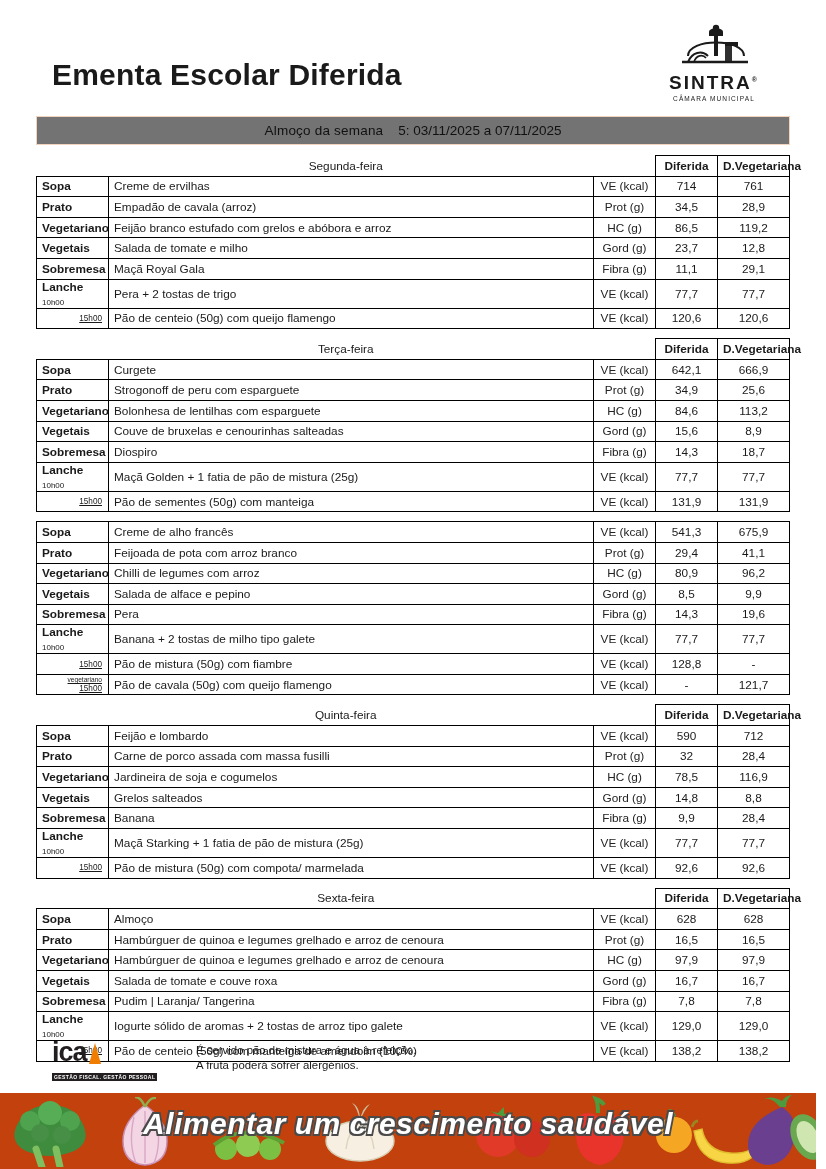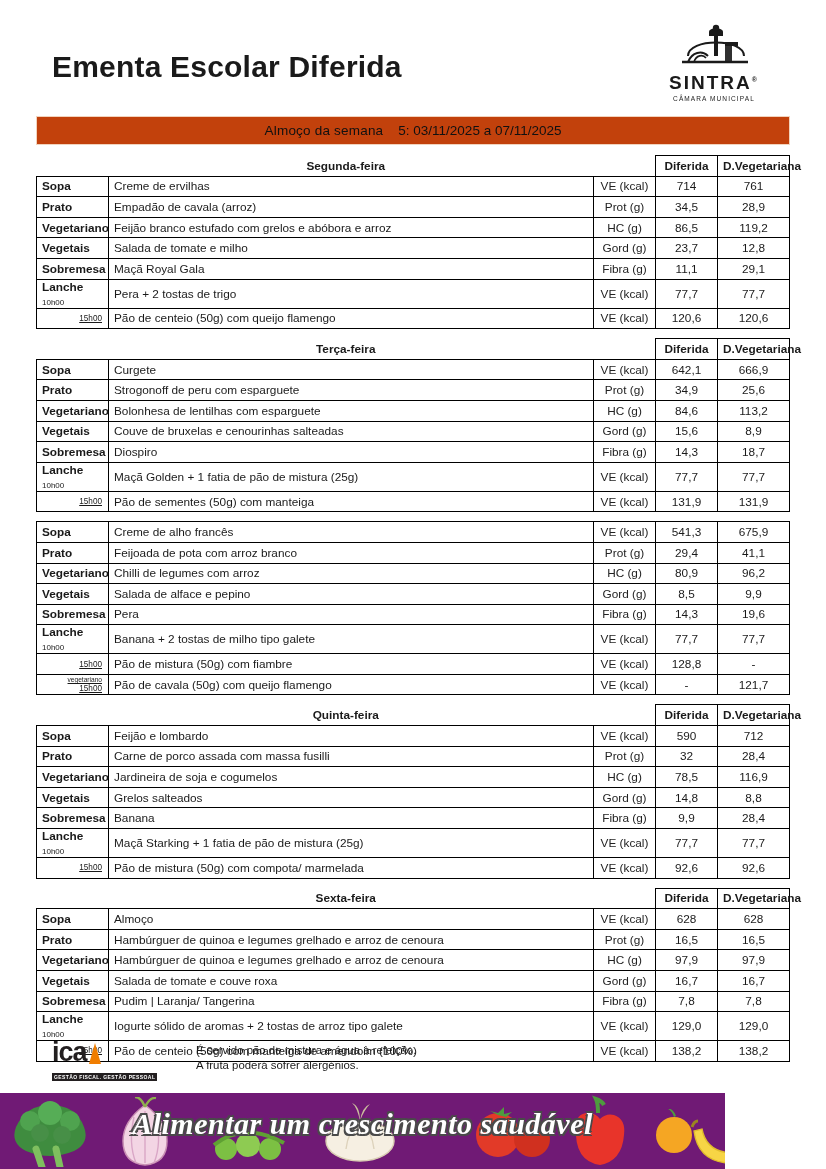--- a/index.html
+++ b/index.html
@@ -10,21 +10,21 @@
     color:#1a1a1a;
     position:relative;
     overflow:hidden;
   }
   .page{position:relative;width:826px;height:1169px;}
 
   
   .header{
     position:relative;
     height:110px;
-    padding:28px 34px 0 52px;
+    padding:36px 34px 0 52px;
     box-sizing:border-box;
   }
   .title{
     font-size:30px;
     font-weight:bold;
     letter-spacing:.2px;
     margin:0;
     padding-top:22px;
   }
   .logo{
@@ -44,21 +44,21 @@
   .logo-sub{
     font-size:6.5px;
     letter-spacing:1.1px;
     margin-top:1px;
   }
   .logo-r{font-size:7px;vertical-align:super;}
 
   
   .week-banner{
     margin:6px 36px 10px 36px;
-    background:#c2410c;
+    background:#737373;
     border:1px solid #f2d3bd;
     height:27px;
     line-height:27px;
     text-align:center;
     font-size:13.5px;
     color:#111;
   }
   .week-banner .wk-label{letter-spacing:.2px;}
   .week-banner .wk-value{font-weight:normal;}
 
@@ -116,21 +116,21 @@
   }
   td.val{
     text-align:center;
     font-size:12.2px;
   }
 
   
   .dayhead td{border:none;height:17px;}
   td.dayname{
     text-align:center;
-    font-weight:bold;
+    font-weight:normal;
     font-size:12.6px;
     border:none !important;
   }
   td.colhead{
     text-align:center;
     font-weight:bold;
     font-size:9.3px;
     border:1px solid #000 !important;
     height:16px;
   }
@@ -192,24 +192,23 @@
     position:absolute;
     left:522px;top:8px;
     font-size:11.4px;
     line-height:15px;
   }
 
   
   .bottom{
     position:absolute;
     left:0;bottom:0;
-    width:725px;height:76px;
-    background:#701a75;
+    width:816px;height:76px;
+    background:#c2410c;
     overflow:hidden;
-    font-family:Liberation Serif, serif;
   }
   .bottom-text{
     position:absolute;
     left:0;right:0;
     top:14px;
     text-align:center;
     font-size:30px;
     font-weight:bold;
     font-style:italic;
     color:#ffffff;

